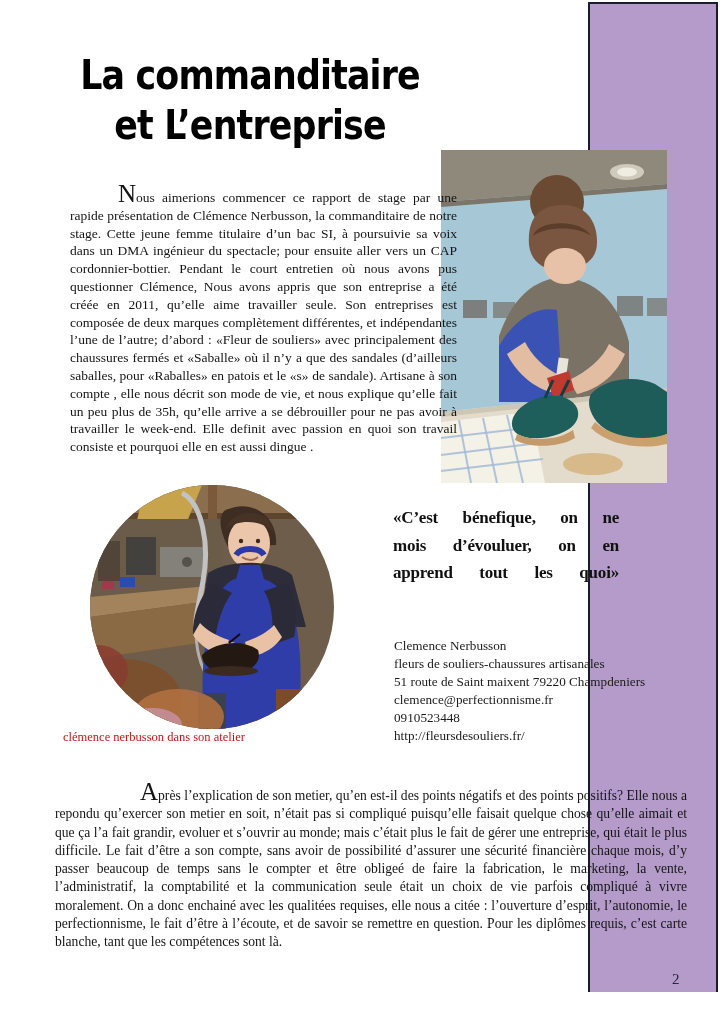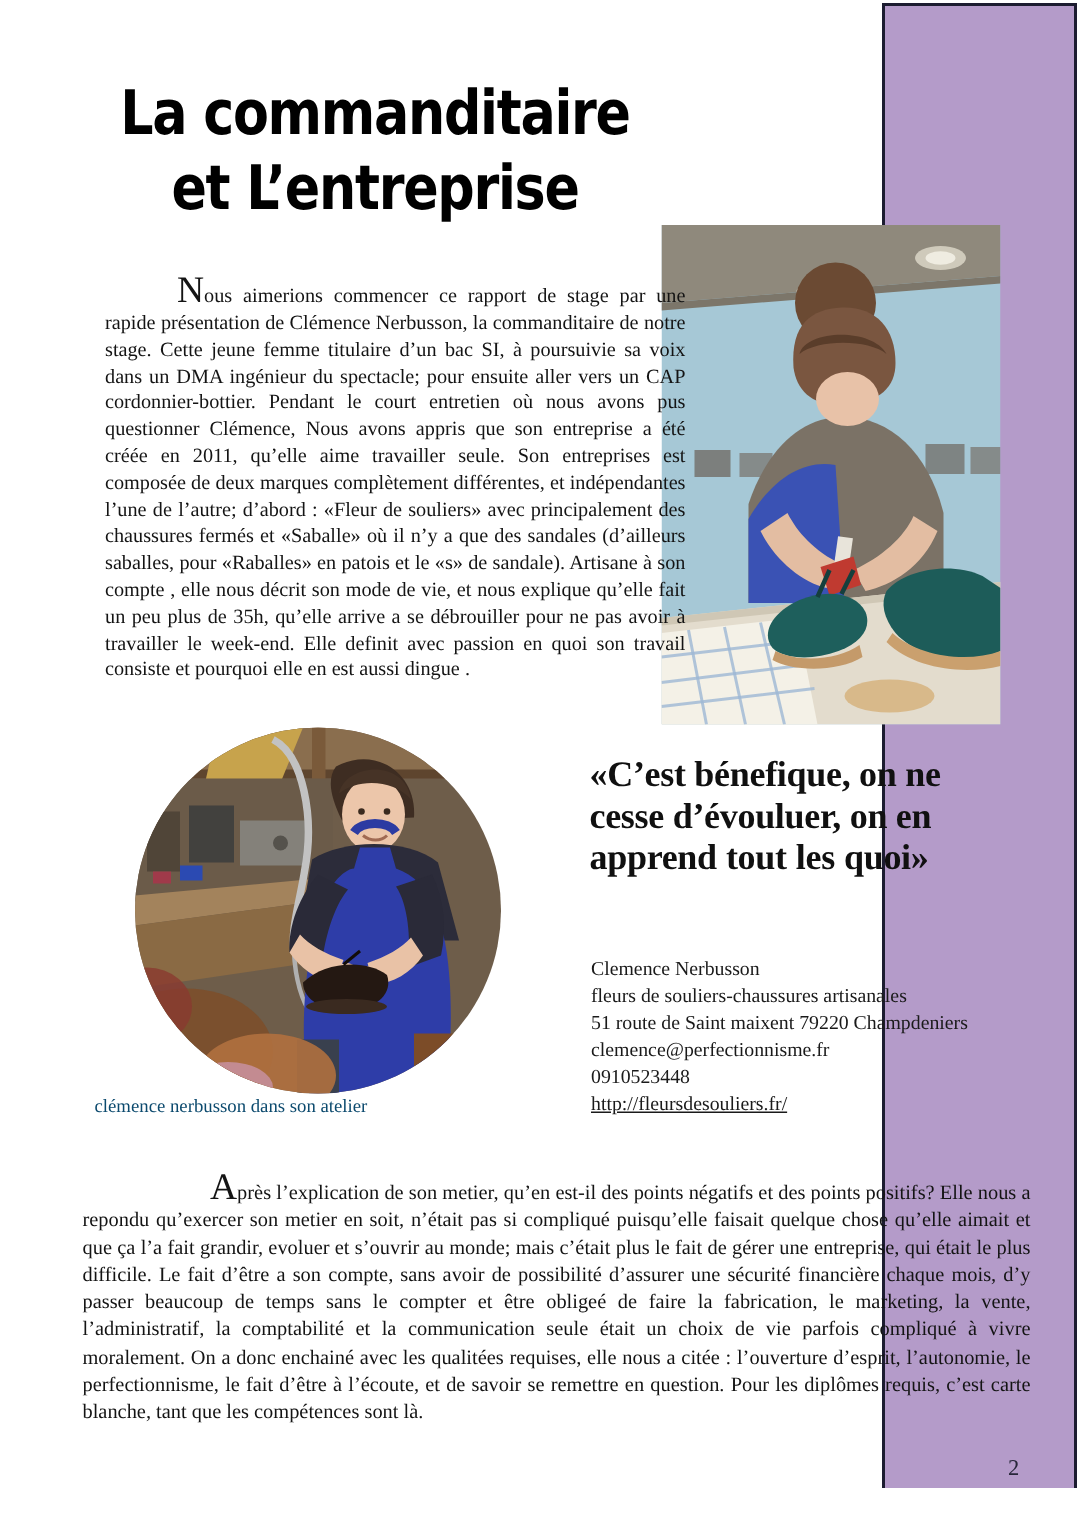--- a/index.html
+++ b/index.html
@@ -61,21 +61,21 @@
     font-size:25px;
     line-height:1;
     font-weight:normal;
   }
   
   .pull-quote{
     position:absolute;
     left:393px;top:504px;width:226px;
     margin:0;
     font-weight:bold;
-    font-size:24px;
+    font-size:17px;
     line-height:27.5px;
     letter-spacing:-0.2px;
     color:#101010;
     z-index:3;
   }
   .quote-line{
     text-align:justify;
     text-align-last:justify;
     white-space:nowrap;
   }
@@ -83,29 +83,28 @@
   .contact-block{
     position:absolute;
     left:394px;top:637px;width:300px;
     font-size:13.2px;
     line-height:18px;
     color:#1a1a1a;
     z-index:3;
   }
   .contact-website{
     color:#1a1a1a;
-    text-decoration:underline;
     cursor:pointer;
   }
   
   .photo-caption{
     position:absolute;
     left:63px;top:730px;
     font-size:12.5px;
-    color:#0c4a6e;
+    color:#b91c1c;
     z-index:3;
   }
   
   .page-number{
     position:absolute;
     left:672px;top:971px;
     font-size:15px;
     color:#27273a;
     z-index:3;
   }
@@ -178,21 +177,21 @@
         <path d="M104,248 L112,230 M120,246 L128,230" stroke="#153f3d" stroke-width="3" fill="none"></path>
       </g>
       <ellipse cx="152" cy="314" rx="30" ry="11" fill="#d8b98a"></ellipse>
     </svg>
   </div>
 
   <p class="para para-intro"><span class="dropcap">N</span><span>ous aimerions commencer ce rapport de stage par une rapide présentation de  Clémence Nerbusson, la commanditaire de notre stage. Cette jeune femme titulaire d’un bac SI, à poursuivie sa voix dans un DMA ingénieur du spectacle; pour ensuite aller vers un CAP cordonnier-bottier. Pendant le court entretien où nous avons pus questionner Clémence, Nous avons appris que son entreprise a été créée en 2011, qu’elle aime travailler seule. Son entreprises est composée de deux marques complètement différentes, et indépendantes l’une de l’autre; d’abord : «Fleur de souliers» avec principalement des chaussures fermés et «Saballe» où il n’y a que des sandales (d’ailleurs saballes, pour «Raballes» en patois et le «s» de sandale). Artisane à son compte , elle nous décrit son mode de vie, et nous explique qu’elle fait un peu plus de 35h, qu’elle arrive a se débrouiller pour ne pas avoir à travailler le week-end. Elle definit avec passion en quoi son travail consiste et pourquoi elle en est aussi dingue .</span></p>
 
   <blockquote class="pull-quote">
     <div class="quote-line">«C’est bénefique, on ne</div>
-    <div class="quote-line">cesse d’évouluer, on en</div>
+    <div class="quote-line">mois d’évouluer, on en</div>
     <div class="quote-line">apprend tout les quoi»</div>
   </blockquote>
 
   <div class="photo-circle">
     <svg viewBox="0 0 244 244" width="244" height="244" aria-hidden="true">
       <defs>
           <clipPath id="circleClip">
             <circle cx="122" cy="122" r="122"></circle>
           </clipPath>
         </defs>

